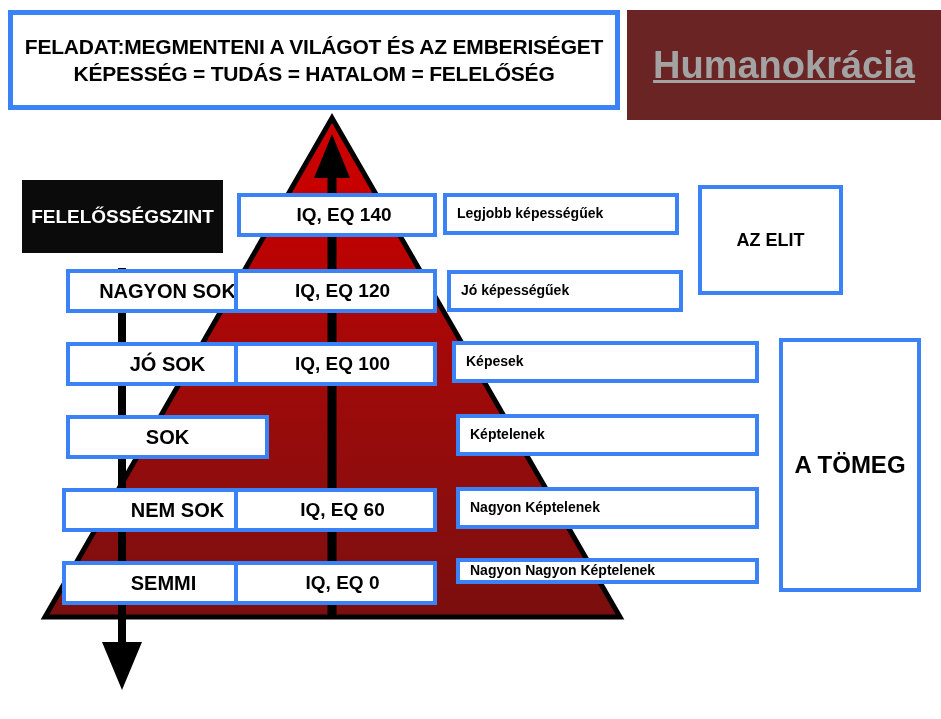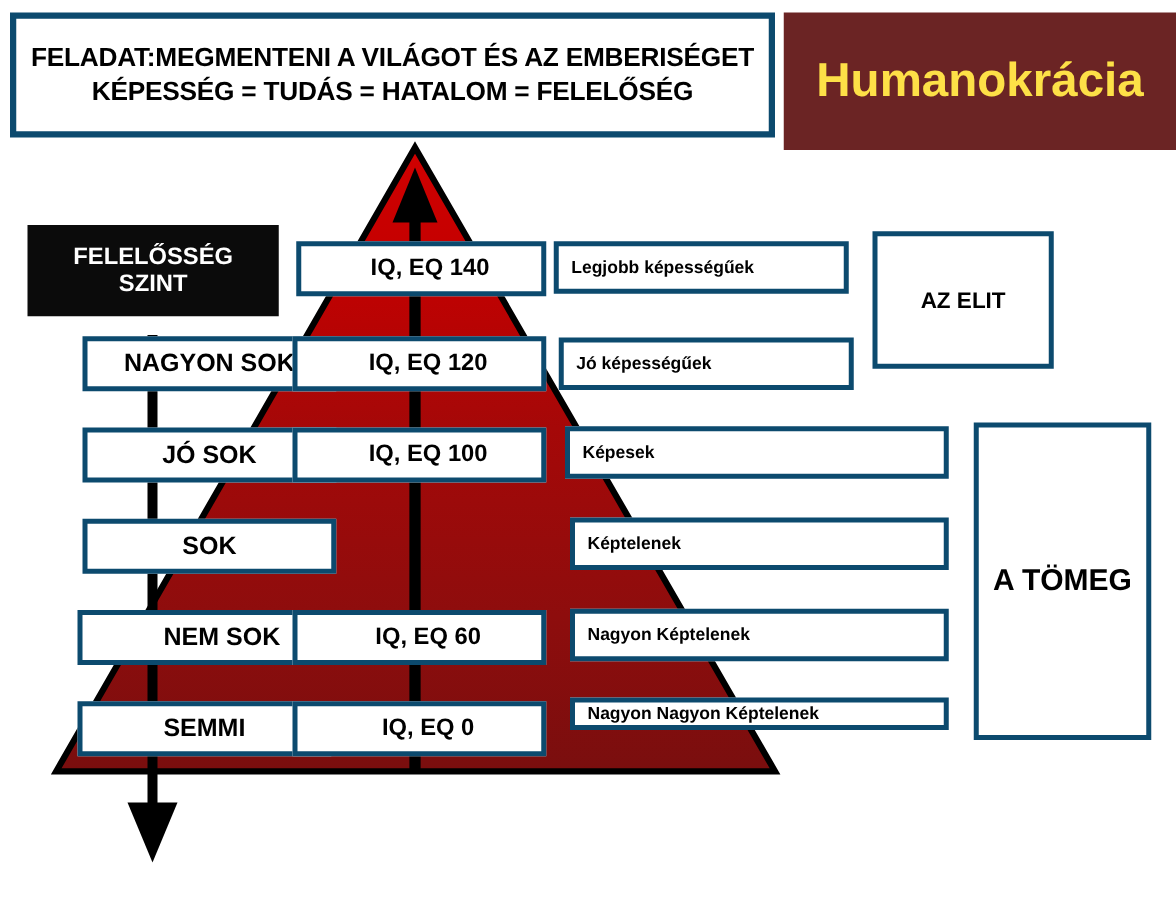--- a/index.html
+++ b/index.html
@@ -16,21 +16,21 @@
     height: 719px;
     background: #ffffff;
     overflow: hidden;
   }
 
   
   .box {
     position: absolute;
     box-sizing: border-box;
     background: #ffffff;
-    border: 4px solid #0c4a6e;
+    border: 4px solid #3b82f6;
     display: flex;
     align-items: center;
     font-weight: bold;
     color: #000000;
     line-height: 1.12;
     z-index: 40;
   }
   .box.center { justify-content: center; text-align: center; }
   .box.left   { justify-content: flex-start; text-align: left; }
 
@@ -46,25 +46,26 @@
   }
   #mission-box .line1 { margin-bottom: 3px; }
 
   #brand-box {
     position: absolute;
     left: 627px; top: 10px; width: 314px; height: 110px;
     background: #6B2424;
     display: flex;
     align-items: center;
     justify-content: center;
-    color: #fde047;
+    color: #a3a3a3;
     font-size: 38px;
     font-weight: bold;
     z-index: 60;
     box-sizing: border-box;
+    text-decoration: underline;
   }
 
   
   #pyramid {
     position: absolute;
     left: 0; top: 0;
     width: 941px; height: 719px;
     z-index: 10;
     pointer-events: none;
   }
@@ -77,21 +78,21 @@
     z-index: 30;
     pointer-events: none;
   }
 
   
   #resp-header {
     left: 22px; top: 180px; width: 201px; height: 73px;
     background: #0B0B0B;
     border: none;
     color: #ffffff;
-    flex-direction: column;
+    flex-direction: row;
     justify-content: center;
     font-size: 19px;
     z-index: 50;
   }
   .left-box { font-size: 20px; margin-left: 44px; }
   .center-box { font-size: 19px; padding-left: 14px; }
   .right-box { font-size: 14px; padding-left: 10px; }
 
   #elit-box {
     left: 698px; top: 185px; width: 145px; height: 110px;

